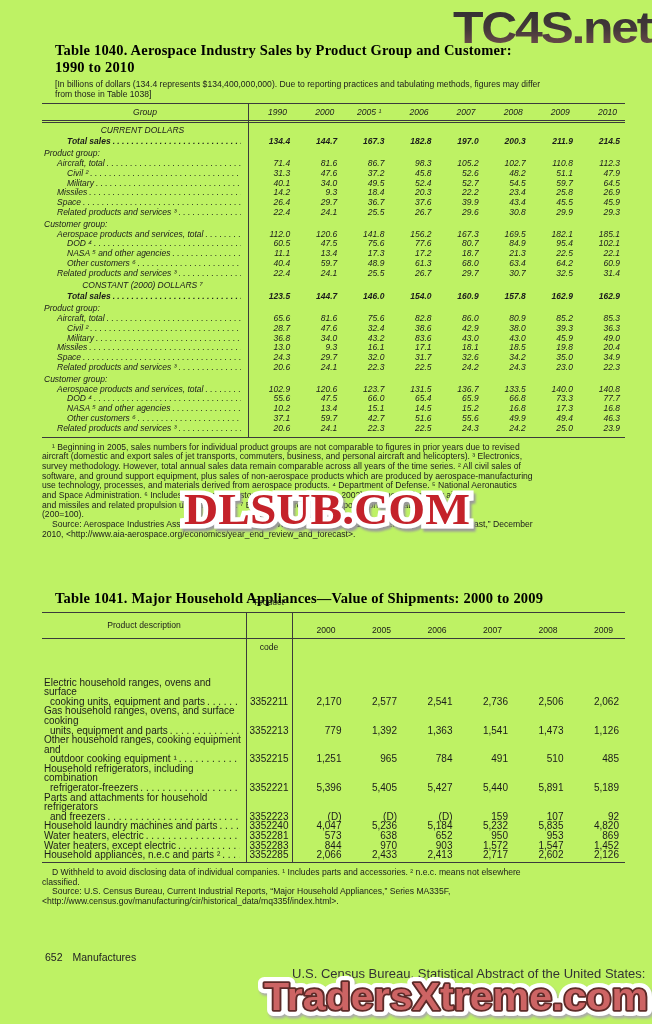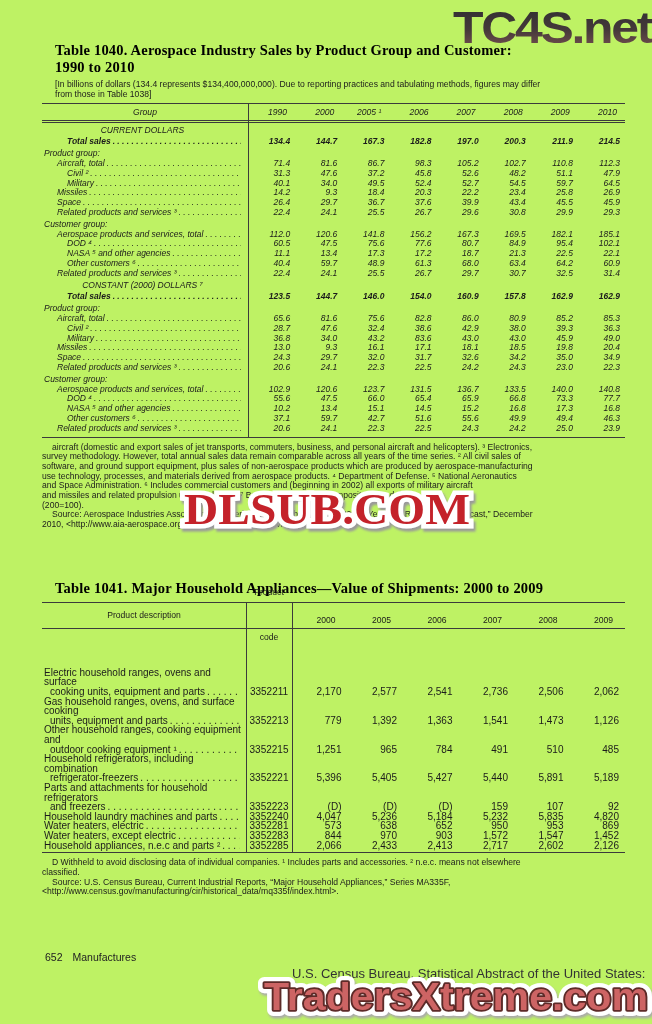--- a/index.html
+++ b/index.html
@@ -571,20 +571,21 @@
               <div class="t1c">25.0</div>
               <div class="t1c">23.9</div>
             </div>
           </div>
         </div>
       <div class="rule"></div>
       <div class="vl" style="left:206px"></div>
     </div>
 
     <div class="fn fnwrap">
+        <div>¹ Beginning in 2005, sales numbers for individual product  groups are not comparable to figures in prior years due to revised</div>
         <div>aircraft (domestic and export sales of jet  transports, commuters, business, and personal aircraft and helicopters). ³ Electronics,</div>
         <div>survey methodology.  However, total annual sales data remain comparable across all years of the time series. ² All civil sales of</div>
         <div>software, and ground support equipment, plus sales of non-aerospace products which are produced by aerospace-manufacturing</div>
         <div>use technology, processes, and materials derived from aerospace  products. ⁴ Department of Defense. ⁵ National Aeronautics</div>
         <div>and Space Administration. ⁶ Includes commercial customers and (beginning in 2002) all exports of military aircraft</div>
         <div>and missiles and  related propulsion units and parts. ⁷ Based on aerospace composite price deflator</div>
         <div>(200=100).</div>
       </div>
     <div class="fn src fnwrap">
         <div>Source: Aerospace Industries Association of America, Inc., Washington, DC, “2010 Year-end Review and Forecast,” December</div>

